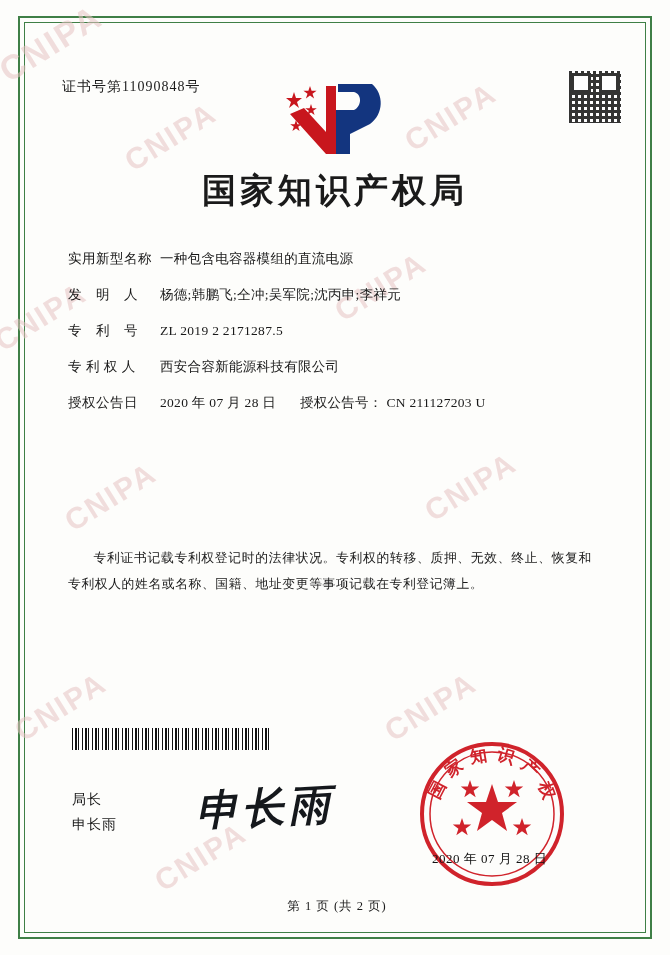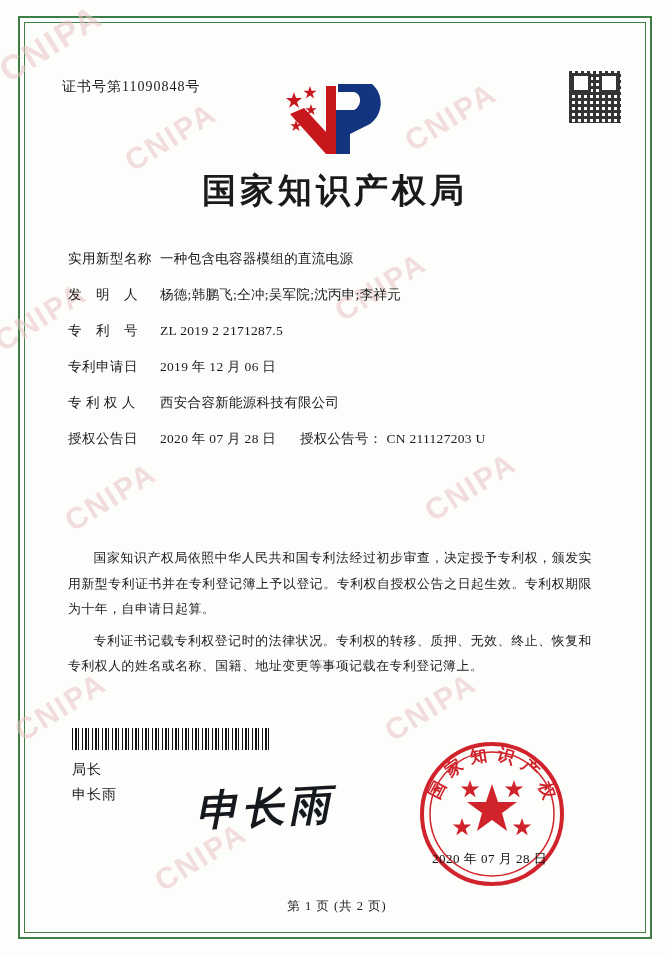--- a/index.html
+++ b/index.html
@@ -166,21 +166,21 @@
       90deg,
       #111 0 1px, #fff 1px 3px,
       #111 3px 5px, #fff 5px 6px,
       #111 6px 7px, #fff 7px 10px
     );
   }
 
   
   #sig-label {
     position: absolute;
-    left: 72px; top: 758px;
+    left: 72px; top: 788px;
     font-size: 14px;
     line-height: 1.75;
     letter-spacing: 1px;
   }
   #sig-hand {
     position: absolute;
     left: 196px; top: 780px;
     font-size: 42px;
     font-family: "DejaVu Serif", serif;
     font-style: italic;
@@ -261,44 +261,39 @@
     <div class="row">
       <div class="row-label">发　明　人</div>
       <div class="row-value">杨德;韩鹏飞;仝冲;吴军院;沈丙申;李祥元</div>
     </div>
 
     <div class="row">
       <div class="row-label">专　利　号</div>
       <div class="row-value">ZL 2019 2 2171287.5</div>
     </div>
 
-    <div class="row">
-      <div class="row-label">专利申请日</div>
-      <div class="row-value">2019 年 12 月 06 日</div>
-    </div>
 
     <div class="row">
       <div class="row-label">专 利 权 人</div>
       <div class="row-value">西安合容新能源科技有限公司</div>
     </div>
 
 
     <div class="row">
       <div class="row-label">授权公告日</div>
       <div class="row-value">
         <span>2020 年 07 月 28 日</span>
         <span class="inline-extra">授权公告号：</span>
         <span>CN 211127203 U</span>
       </div>
     </div>
 
   </div>
 
   <div id="paras">
-    <p>国家知识产权局依照中华人民共和国专利法经过初步审查，决定授予专利权，颁发实用新型专利证书并在专利登记簿上予以登记。专利权自授权公告之日起生效。专利权期限为十年，自申请日起算。</p>
     <p>专利证书记载专利权登记时的法律状况。专利权的转移、质押、无效、终止、恢复和专利权人的姓名或名称、国籍、地址变更等事项记载在专利登记簿上。</p>
   </div>
 
   <div id="barcode"></div>
 
   <div id="sig-label">
     <div>局长</div>
     <div>申长雨</div>
   </div>
   <div id="sig-hand">申长雨</div>

